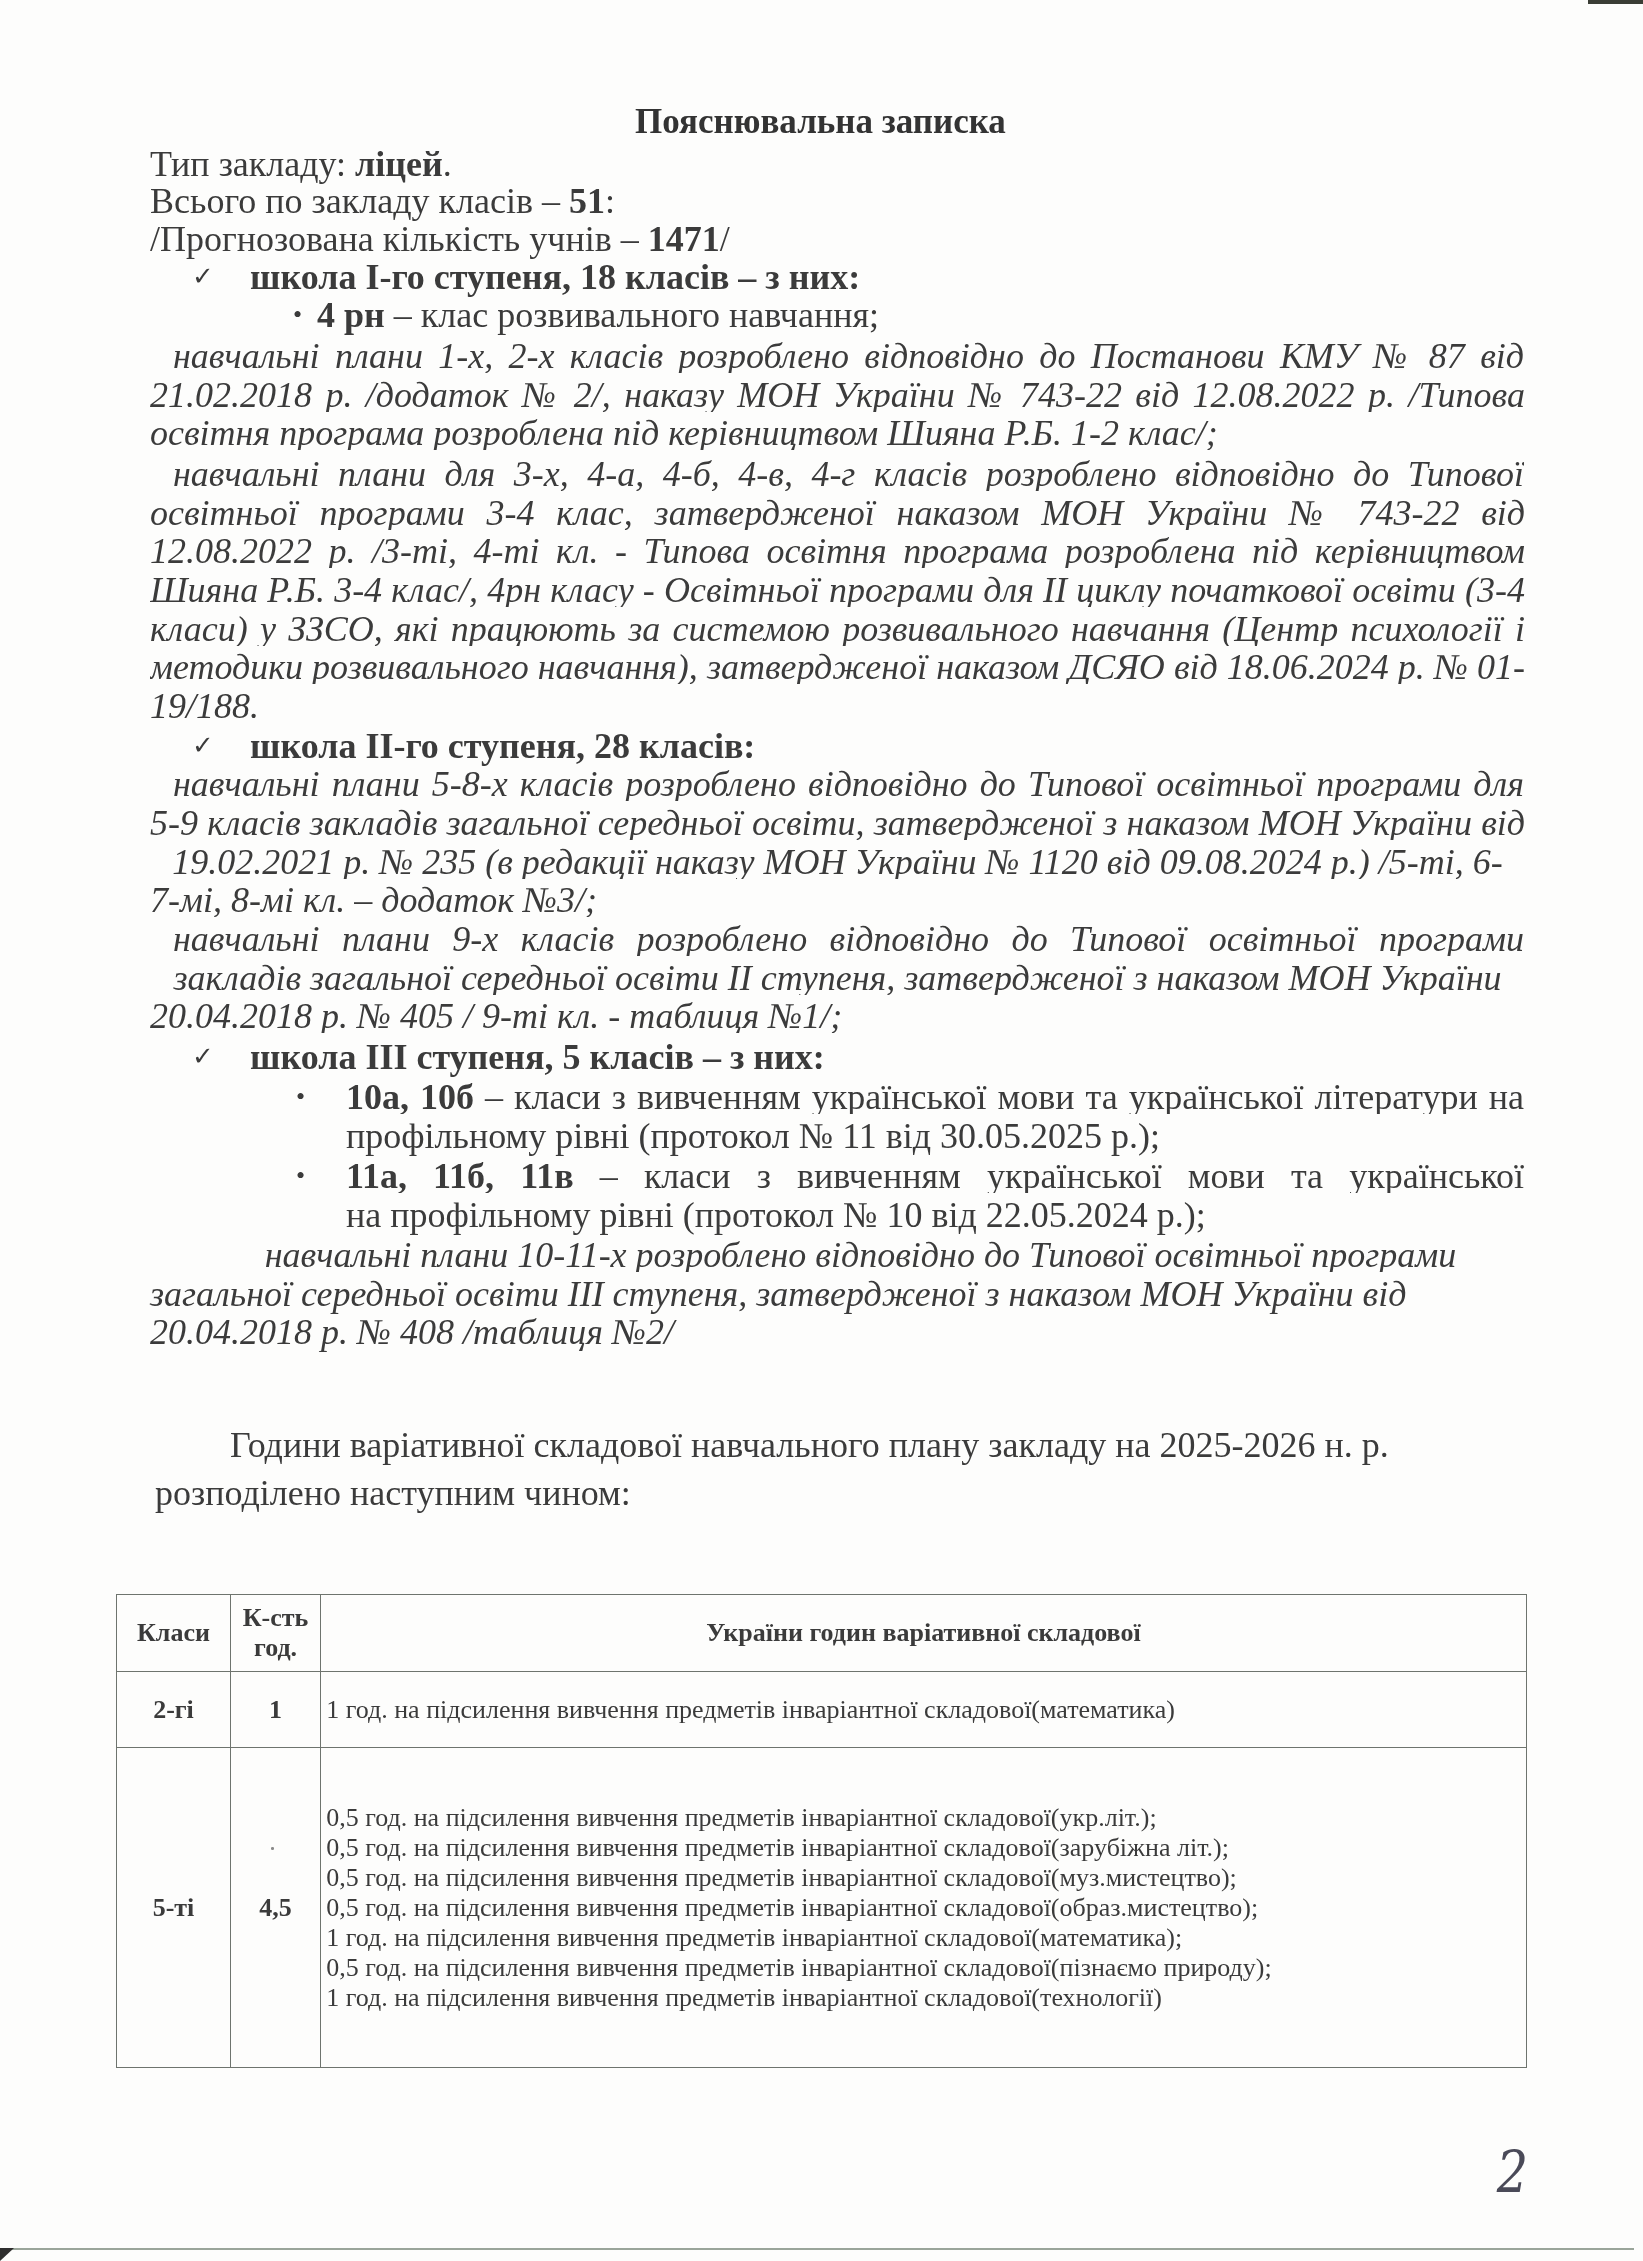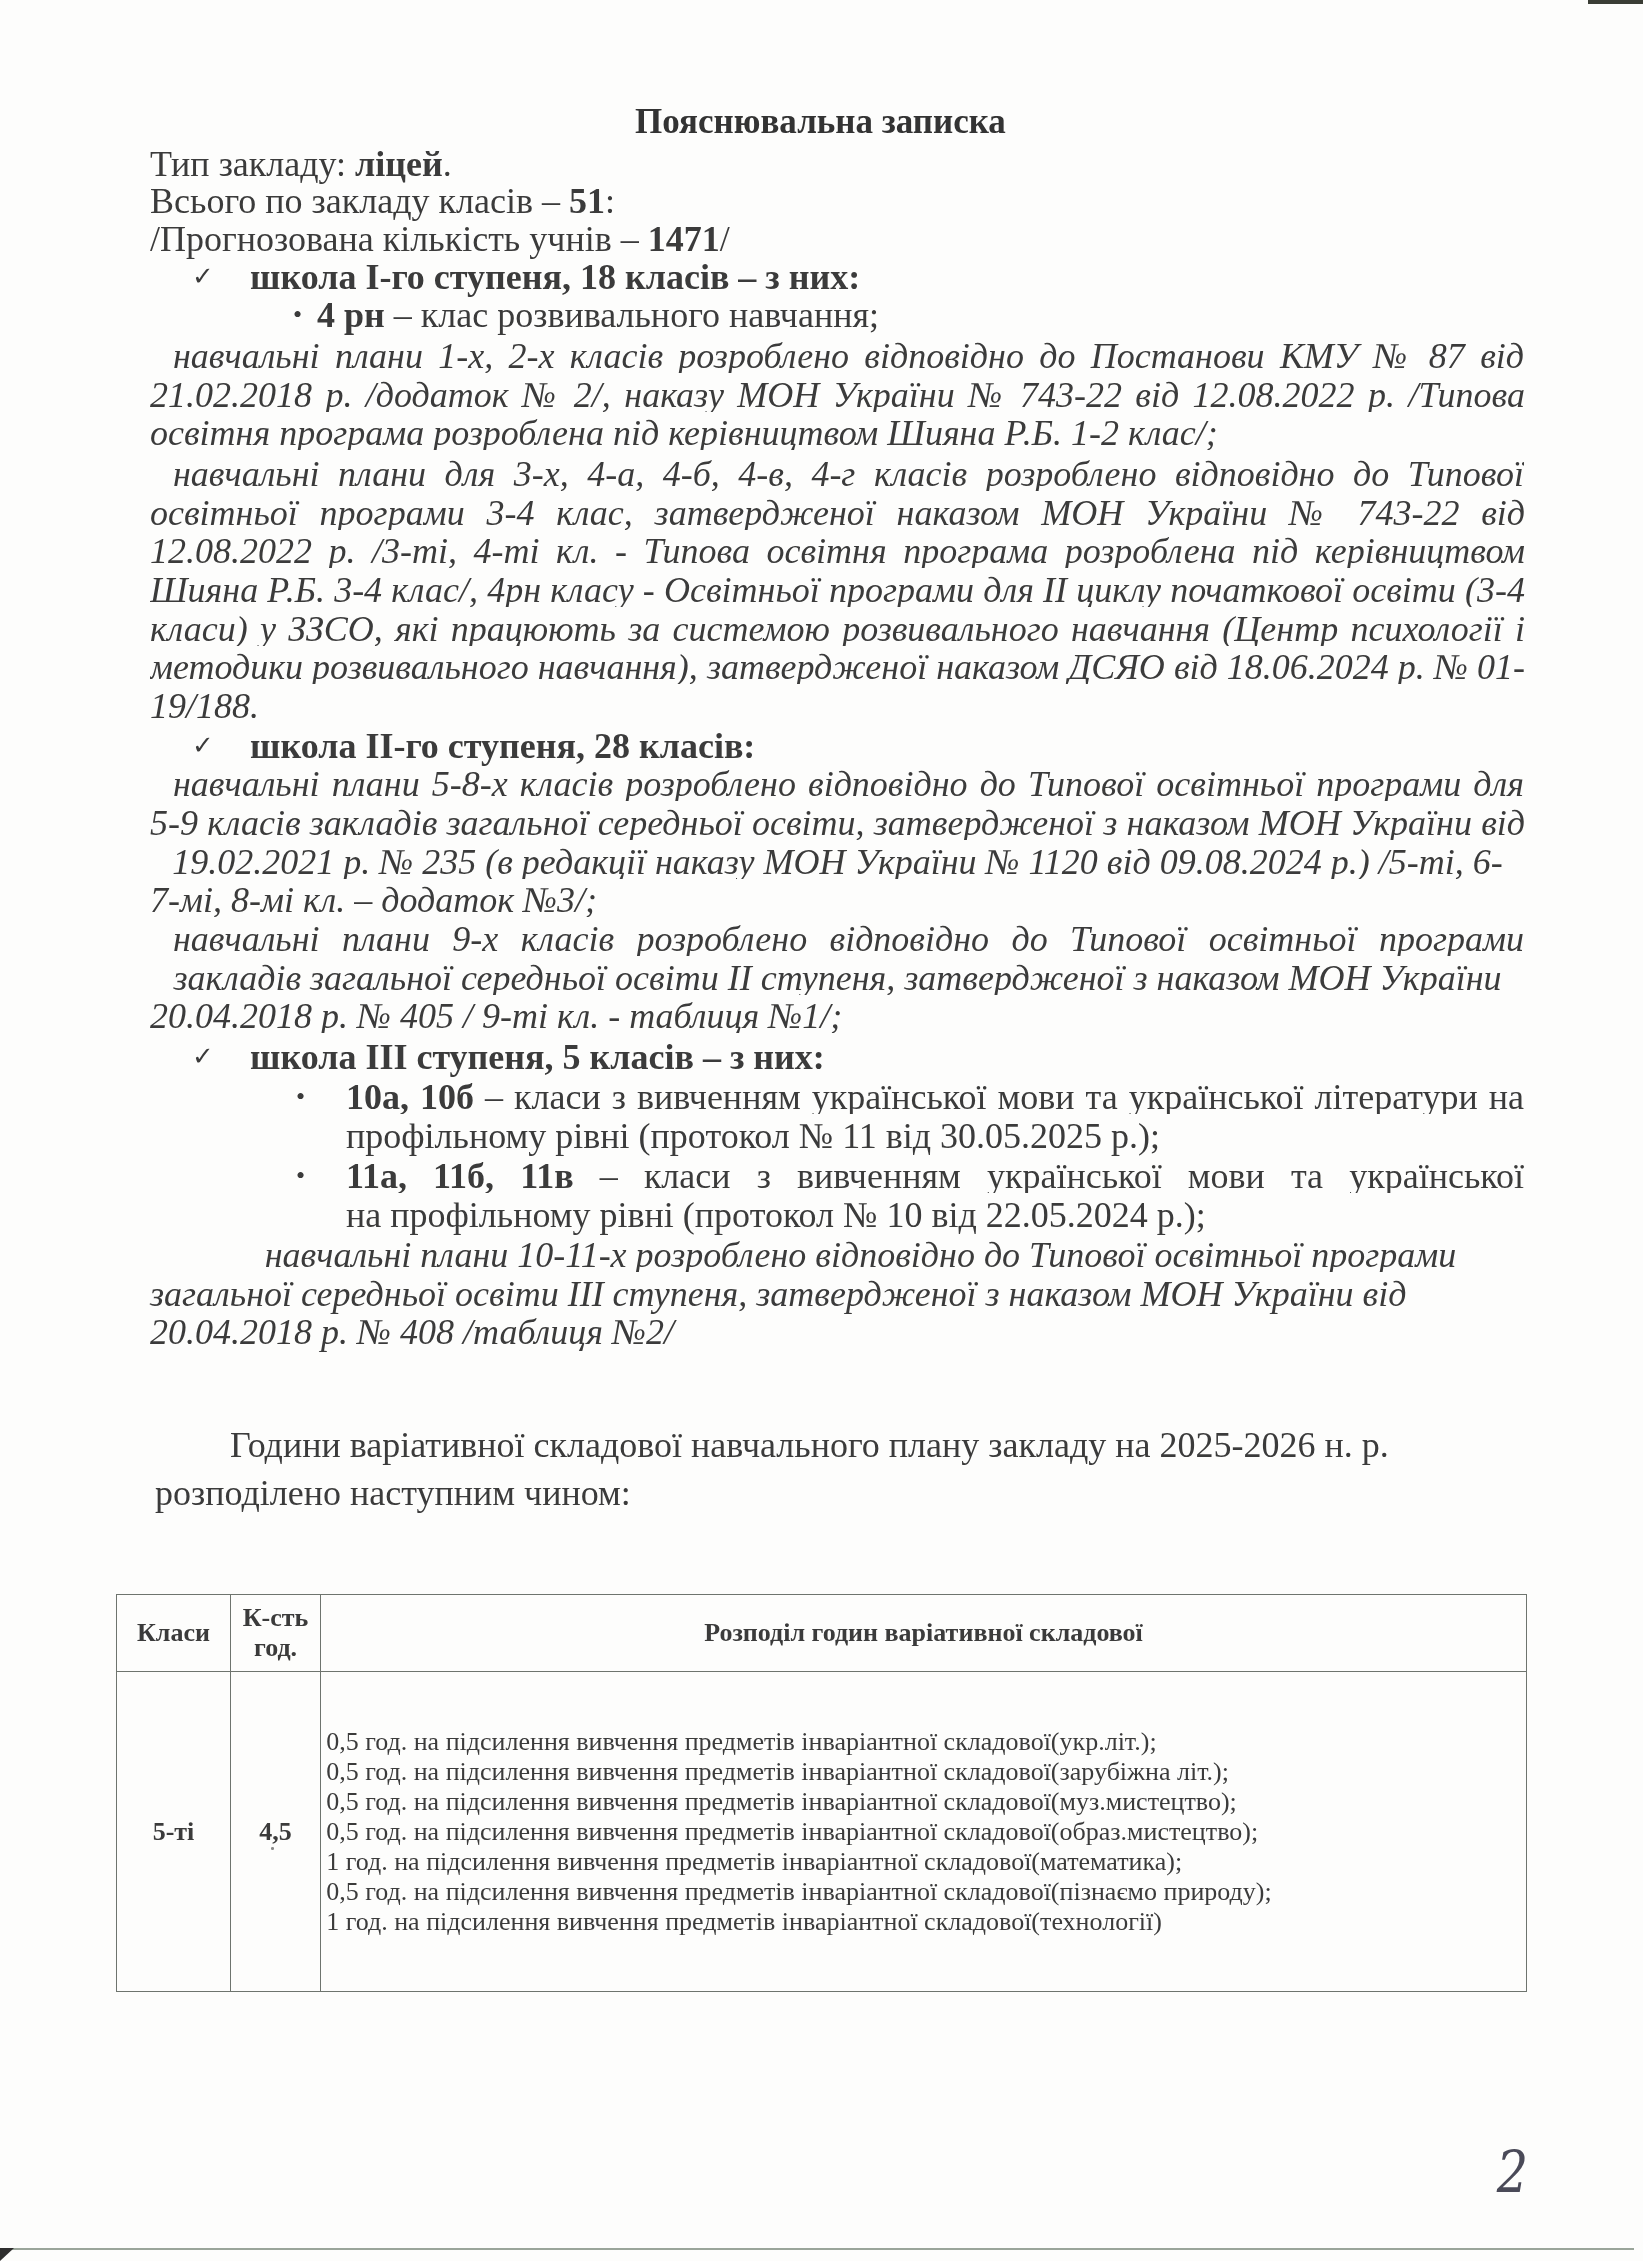--- a/index.html
+++ b/index.html
@@ -116,24 +116,29 @@
 <table class="var">
   <colgroup>
     <col style="width:114px">
     <col style="width:90px">
     <col>
   </colgroup>
   <thead>
     <tr style="height:77px;">
       <th>Класи</th>
       <th><span>К-сть</span><br><span>год.</span></th>
-      <th>Розподіл годин варіативної складової</th>
+      <th>України годин варіативної складової</th>
     </tr>
   </thead>
   <tbody>
+    <tr style="height:76px;">
+      <td class="cls">2-гі</td>
+      <td class="hrs">1</td>
+      <td class="desc">1 год.  на підсилення вивчення предметів інваріантної складової(математика)</td>
+    </tr>
     <tr style="height:320px;">
       <td class="cls">5-ті</td>
       <td class="hrs">4,5</td>
       <td class="desc">
         <div>0,5 год. на підсилення вивчення предметів інваріантної складової(укр.літ.);</div>
         <div>0,5 год. на підсилення вивчення предметів інваріантної складової(зарубіжна літ.);</div>
         <div>0,5 год.  на підсилення вивчення предметів інваріантної складової(муз.мистецтво);</div>
         <div>0,5 год. на підсилення вивчення предметів інваріантної складової(образ.мистецтво);</div>
         <div>1 год.  на підсилення вивчення предметів інваріантної складової(математика);</div>
         <div>0,5 год. на підсилення вивчення предметів інваріантної складової(пізнаємо природу);</div>

